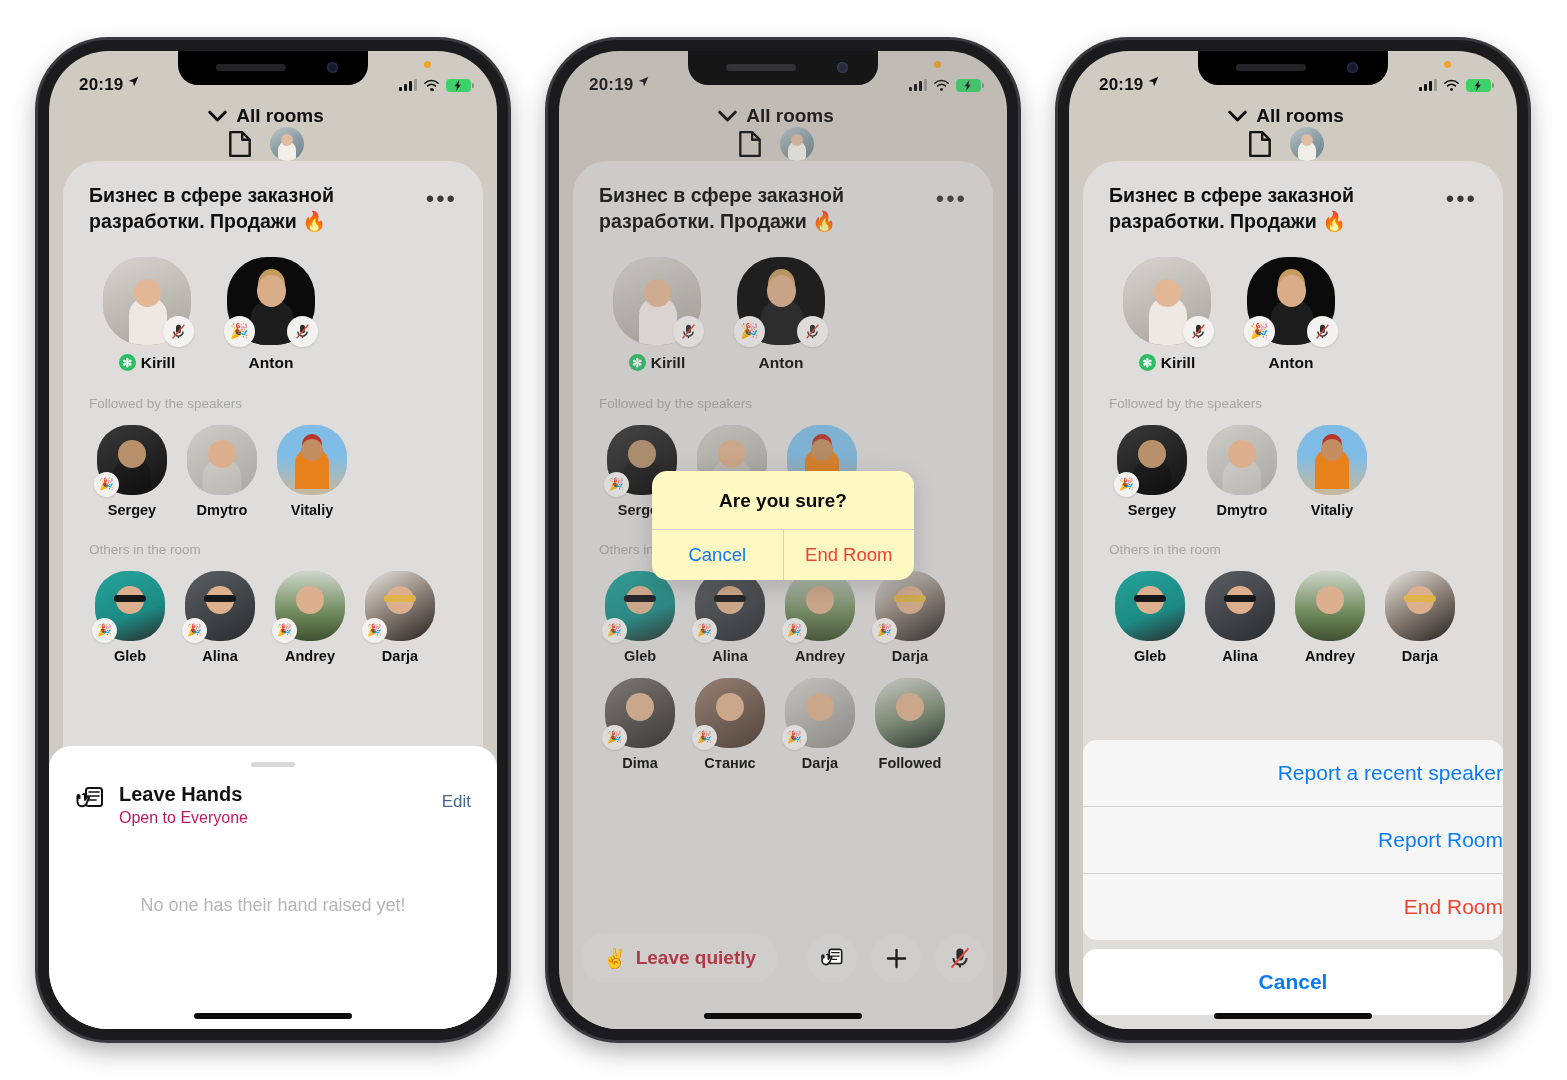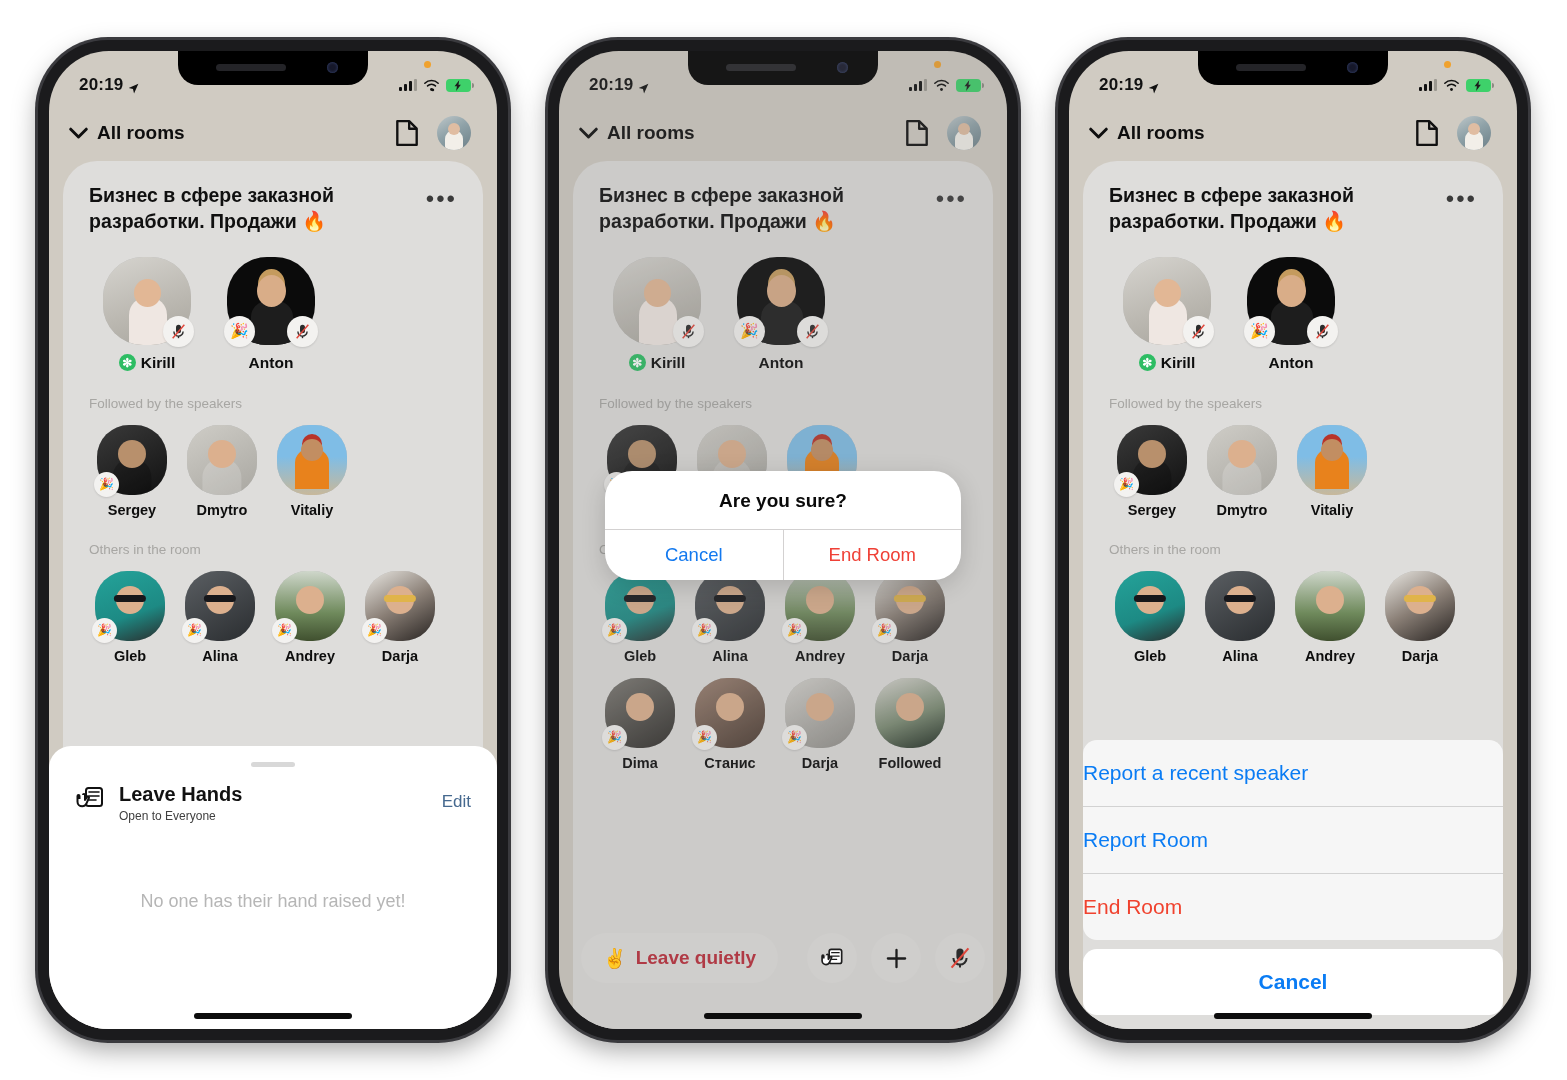--- a/index.html
+++ b/index.html
@@ -26,39 +26,39 @@
     background:#242428; border-radius:5px; }
   .notch .cam{ position:absolute; top:11px; right:30px; width:11px; height:11px;
     border-radius:50%; background:#16182a;
     box-shadow:inset 0 0 3px #3b4a7a; }
 
   
   .statusbar{ position:relative; z-index:30; height:54px;
     display:flex; align-items:center; justify-content:space-between;
     padding:14px 26px 0 30px; }
   .sb-time{ font-size:17px; font-weight:700; color:#111; letter-spacing:.2px;
-    display:flex; align-items:flex-end; gap:4px; }
+    display:flex; align-items:flex-start; gap:4px; }
   .loc-arrow{ display:inline-block; width:13px; height:13px; }
   .sb-right{ display:flex; align-items:center; gap:6px; }
   .bars{ display:flex; align-items:flex-end; gap:2px; height:12px; }
   .bars i{ display:block; width:3px; background:#111; border-radius:1px; }
   .bars i:nth-child(1){ height:4px; }
   .bars i:nth-child(2){ height:7px; }
   .bars i:nth-child(3){ height:10px; }
   .bars i:nth-child(4){ height:12px; background:#9b9890; }
   .batt{ position:relative; width:25px; height:13px; border-radius:4px;
     background:#3ed16a; display:flex; align-items:center; justify-content:center; }
   .batt:after{ content:""; position:absolute; right:-3px; top:4px; width:2px;
     height:5px; background:#8d8a82; border-radius:0 2px 2px 0; }
   .orange-dot{ position:absolute; top:10px; right:66px; width:7px; height:7px;
     border-radius:50%; background:#f0a22e; z-index:31; }
 
   
-  .apphead{ position:relative; z-index:20; height:56px; padding:0 26px 0 20px;
-    display:flex; align-items:center; justify-content:space-between; }
+  .apphead{ position:relative; z-index:20; height:56px; padding:0 26px 0 12px;
+    display:flex; align-items:center; justify-content:space-between;flex-direction:column; }
   .allrooms{ display:flex; align-items:center; gap:9px;
     font-size:19px; font-weight:600; color:#0e0e0e; }
   .head-right{ display:flex; align-items:center; gap:18px; }
   .avatar-head{ width:34px; height:34px; border-radius:50%; overflow:hidden;
     background:linear-gradient(150deg,#bfc7c9 0%,#8fa2a8 45%,#6d8088 100%);
     position:relative; }
   .avatar-head:after{ content:""; position:absolute; left:8px; top:14px;
     width:18px; height:20px; border-radius:9px 9px 4px 4px;
     background:#f2efe9; }
   .avatar-head:before{ content:""; position:absolute; left:11px; top:7px;
@@ -144,45 +144,45 @@
     width:46%; height:11%; border-radius:6px; background:#17171a; z-index:3; }
 
   
   .sheet{ position:absolute; left:0; right:0; bottom:0; height:283px;
     background:#fff; border-radius:22px 22px 0 0; z-index:50; padding:16px 26px 0; }
   .grabber{ width:44px; height:5px; border-radius:3px; background:#d8d8d8;
     margin:0 auto 16px; }
   .sheet-head{ display:flex; align-items:flex-start; gap:14px; }
   .sheet-texts{ flex:1; }
   .sheet-title{ font-size:20px; font-weight:700; color:#111; }
-  .sheet-sub{ font-size:12px; color:#404040; margin-top:3px; }
+  .sheet-sub{ font-size:16px; color:#be185d; margin-top:3px; }
   .sheet-edit{ color:#46698f; font-size:17px; font-weight:500; padding-top:9px; }
   .sheet-empty{ text-align:center; color:#b6b6b6; font-size:18px; margin-top:68px; }
 
   
   .handicon{ width:30px; height:30px; position:relative; margin-top:2px; }
 
   
   .dim{ position:absolute; inset:0; background:rgba(120,120,120,.18); z-index:45; }
   .alert{ position:absolute; z-index:60; left:50%; transform:translateX(-50%);
-    top:420px; width:356px; background:#ffffff; border-radius:27px;
+    top:420px; width:262px; background:#fef9c3; border-radius:15px;
     overflow:hidden; box-shadow:0 6px 24px rgba(0,0,0,.16); }
   .alert-body{ padding:19px 17px 17px; text-align:center; }
   .alert-title{ font-size:19px; font-weight:700; color:#0a0a0a; }
   .alert-msg{ font-size:14.5px; color:#121212; margin-top:6px; line-height:1.32; }
   .alert-btns{ display:flex; border-top:1px solid #d3d1d1; }
   .alert-btn{ flex:1; text-align:center; padding:14px 0; font-size:18.5px; }
   .alert-btn.cancel{ color:#1379ef; border-right:1px solid #d3d1d1; }
   .alert-btn.danger{ color:#ef4036; }
 
   
   .actionsheet{ position:absolute; left:14px; right:14px; bottom:14px; z-index:60; }
   .as-group{ background:rgba(247,247,247,.93); border-radius:14px; overflow:hidden;
     backdrop-filter:blur(12px); }
-  .as-item{ text-align:left; padding:21px 0; font-size:21px; color:#0a7cf4;
+  .as-item{ text-align:right; padding:21px 0; font-size:21px; color:#0a7cf4;
     border-bottom:1px solid #d2d2d2; }
   .as-item:last-child{ border-bottom:none; }
   .as-item.danger{ color:#f0422e; }
   .as-cancel{ margin-top:9px; background:#fff; border-radius:14px; text-align:center;
     padding:21px 0; font-size:21px; font-weight:700; color:#0a7cf4; }
 
   
   .toolbar{ position:absolute; left:0; right:0; bottom:46px; z-index:46;
     display:flex; align-items:center; gap:14px; padding:0 22px; }
   .leave-btn{ background:#cfcecc; border-radius:26px; height:50px; padding:0 22px;

